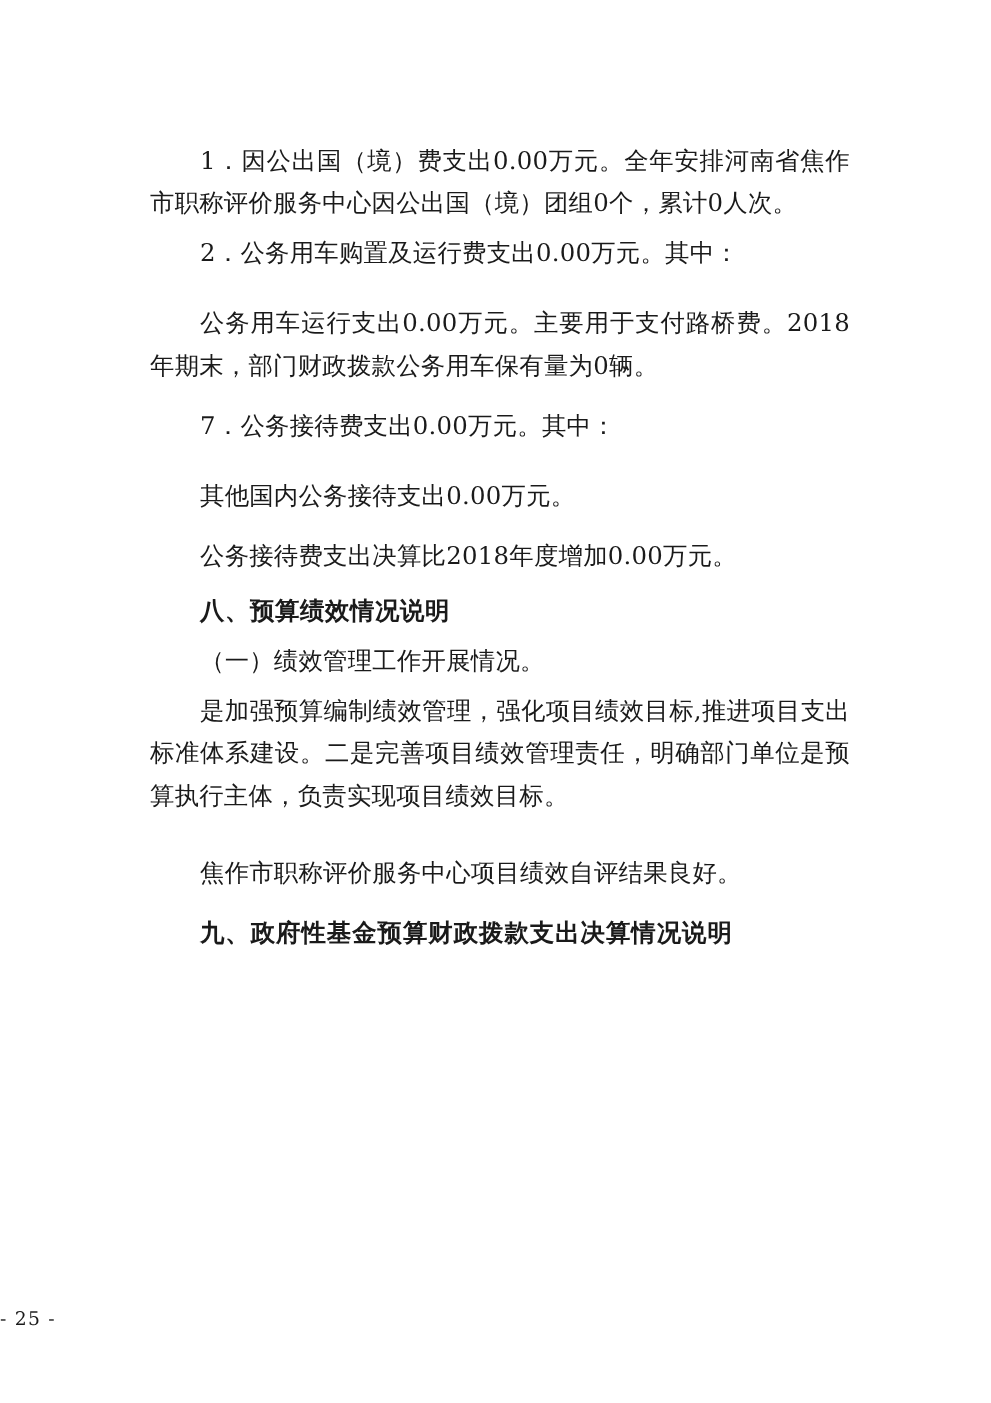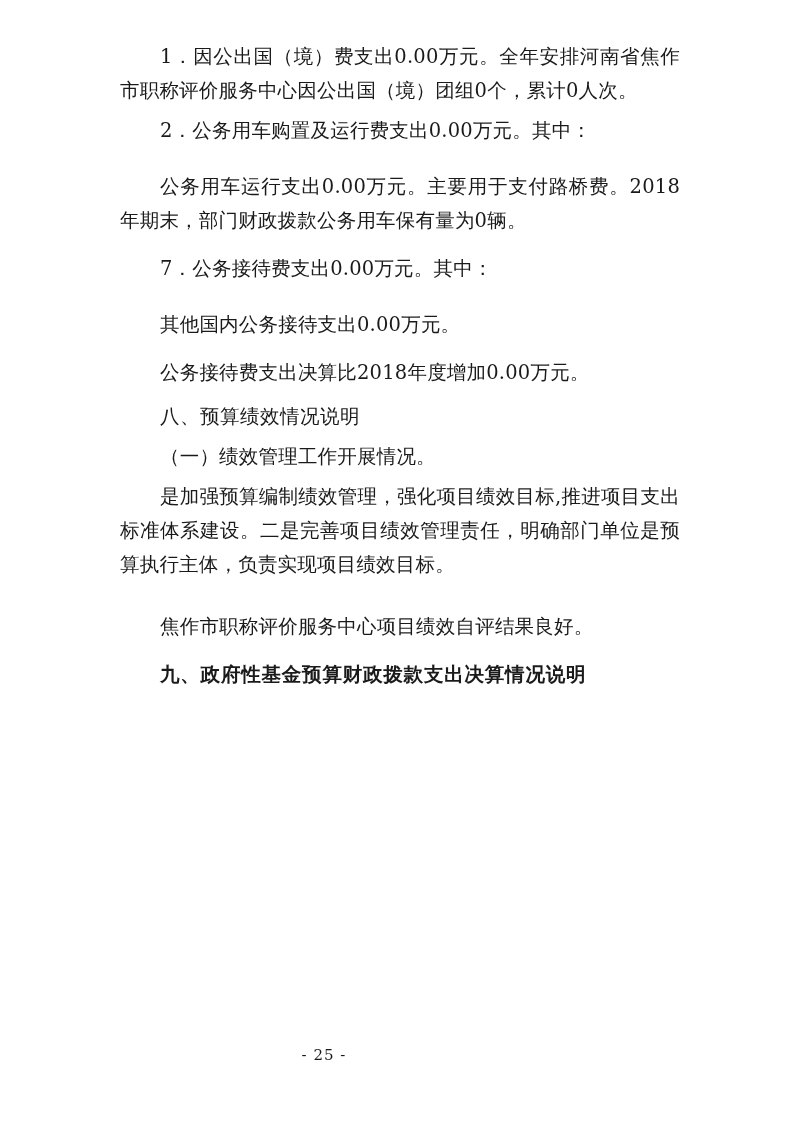--- a/index.html
+++ b/index.html
@@ -15,60 +15,59 @@
     position: relative;
     overflow: hidden;
   }
   .page {
     position: absolute;
     left: 0;
     top: 0;
     width: 648px;
     height: 1122px;
     box-sizing: border-box;
-    padding: 40px 96px 40px 120px;
+    padding: 112px 96px 40px 120px;
   }
   .doc-body {
     width: 560px;
   }
   p.para {
     margin: 0 0 6px 0;
     font-size: 19.5px;
     line-height: 34px;
     letter-spacing: 0.2px;
     text-align: justify;
     text-justify: inter-ideograph;
   }
   p.indent2 {
     text-indent: 40px;
   }
   p.heading {
     margin: 10px 0 6px 0;
     font-size: 19.5px;
     line-height: 34px;
-    font-weight: normal;
+    font-weight: bold;
     text-indent: 40px;
     letter-spacing: 0.5px;
   }
   p.heading-center-ish {
     margin: 14px 0 6px 0;
     font-size: 19.5px;
     line-height: 34px;
     font-weight: bold;
     text-indent: 40px;
     letter-spacing: 0.8px;
   }
   .spacer-sm { height: 8px; }
   .spacer-md { height: 14px; }
   .page-number {
     position: absolute;
     left: 0;
     right: 0;
     bottom: 58px;
-    text-align: center;
     font-size: 15px;
     letter-spacing: 1px;
     color: #1a1a1a;
     font-family: "DejaVu Serif", "Liberation Serif", serif;
   }
 </style>
 </head>
 <body>
 
 <div class="page">

